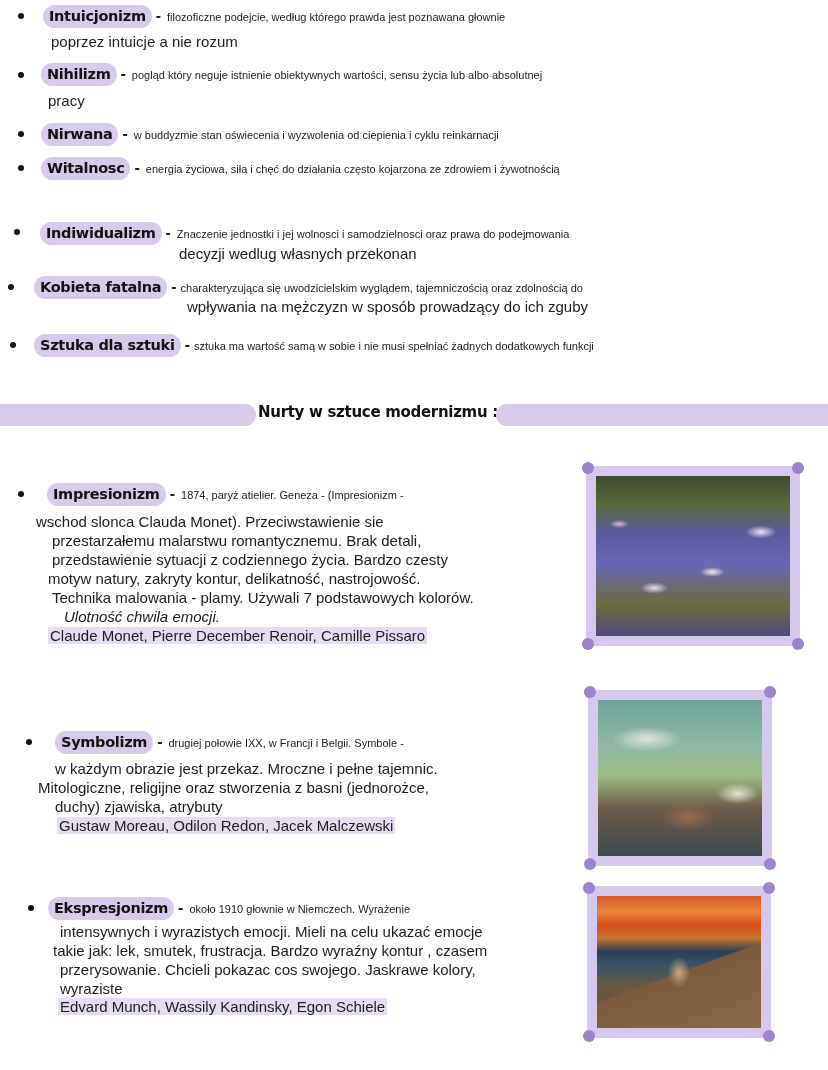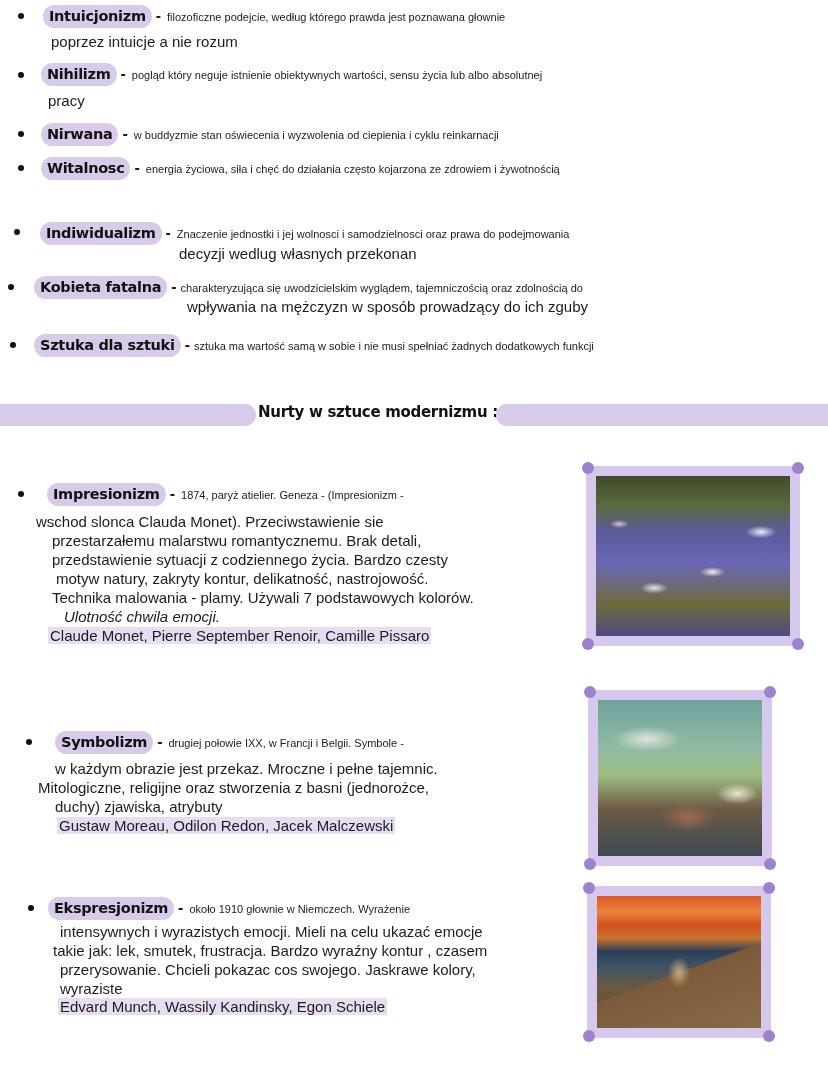--- a/index.html
+++ b/index.html
@@ -101,24 +101,24 @@
 </div>
 
 <div>
   <span class="bullet" style="left:18px;top:491px;"></span>
   <div class="line" style="left:47px;top:483px;">
     <span class="term">Impresionizm</span><span class="dash">-</span><span class="txt">1874, paryż atielier. Geneza - (Impresionizm -</span>
   </div>
   <div class="line" style="left:36px;top:512px;">wschod slonca Clauda Monet). Przeciwstawienie sie</div>
   <div class="line" style="left:52px;top:531px;">przestarzałemu  malarstwu romantycznemu. Brak detali,</div>
   <div class="line" style="left:52px;top:550px;">przedstawienie sytuacji z codziennego życia. Bardzo czesty</div>
-  <div class="line" style="left:56px;top:569px;">motyw natury, zakryty kontur, delikatność, nastrojowość.</div>
+  <div class="line" style="left:48px;top:569px;">motyw natury, zakryty kontur, delikatność, nastrojowość.</div>
   <div class="line" style="left:52px;top:588px;">Technika malowania - plamy. Używali 7 podstawowych kolorów.</div>
   <div class="line" style="left:64px;top:607px;font-style:italic;">Ulotność chwila emocji.</div>
-  <div class="line" style="left:48px;top:626px;"><span class="artists">Claude Monet, Pierre September Renoir, Camille Pissaro</span></div>
+  <div class="line" style="left:48px;top:626px;"><span class="artists">Claude Monet, Pierre December Renoir, Camille Pissaro</span></div>
 
   <div class="frame" style="left:586px;top:466px;width:214px;height:180px;">
     <div class="art art-monet"></div>
     <span class="dot tl"></span>
     <span class="dot tr"></span>
     <span class="dot bl"></span>
     <span class="dot br"></span>
   </div>
 </div>
 

